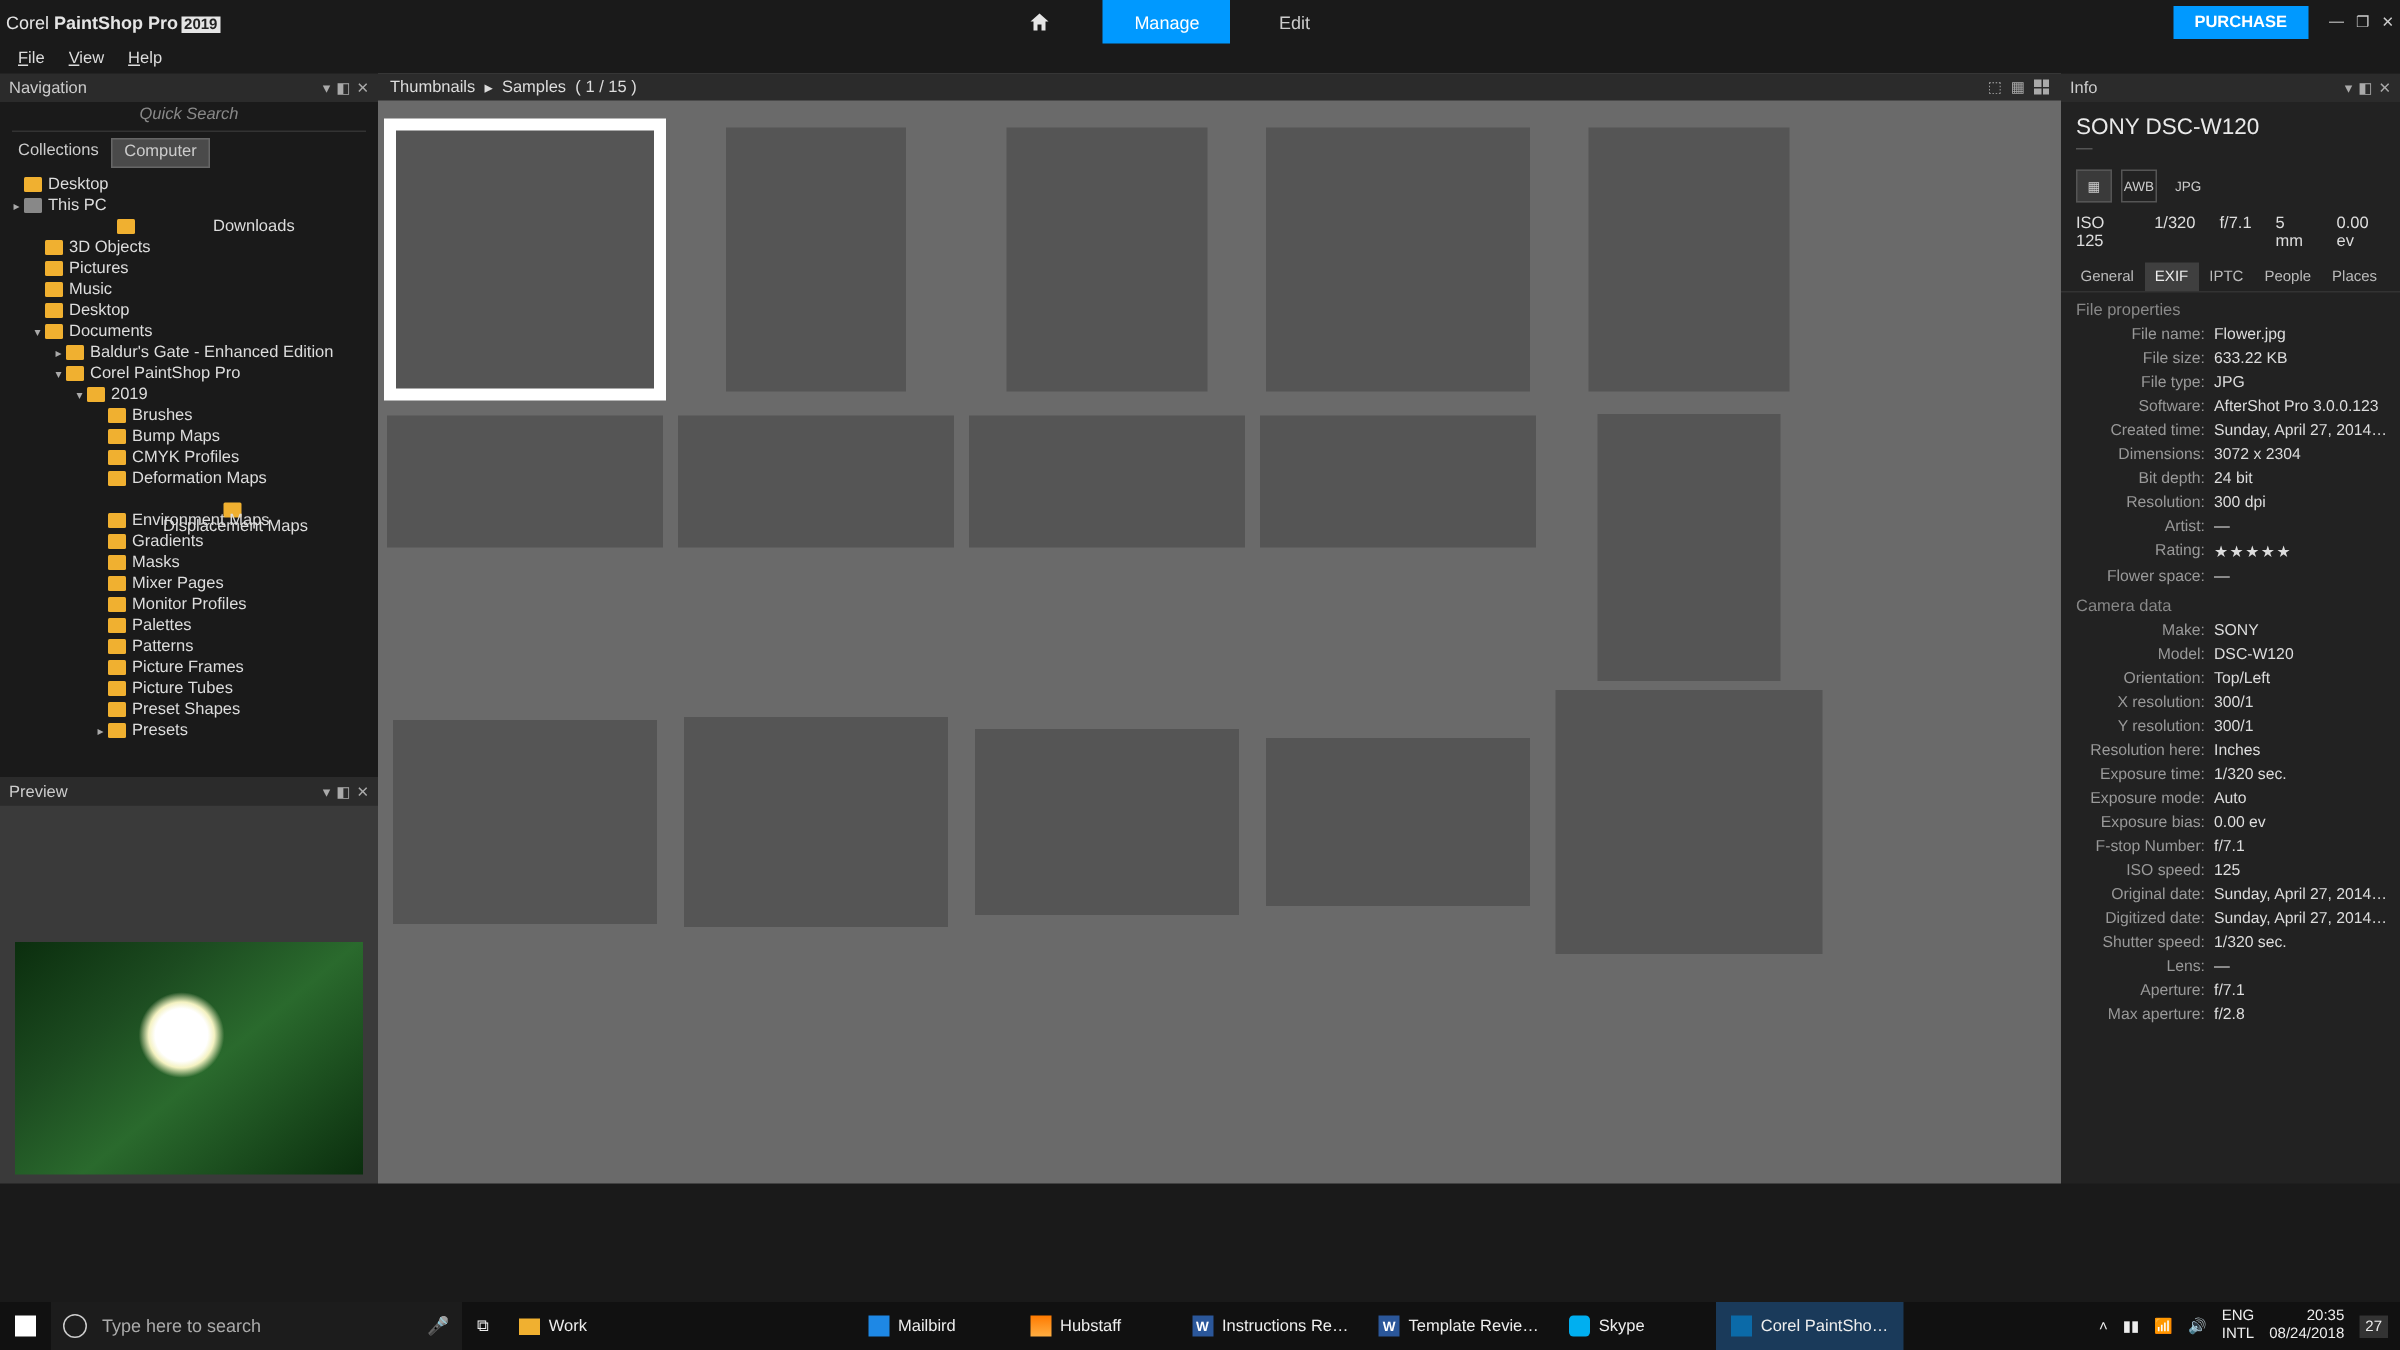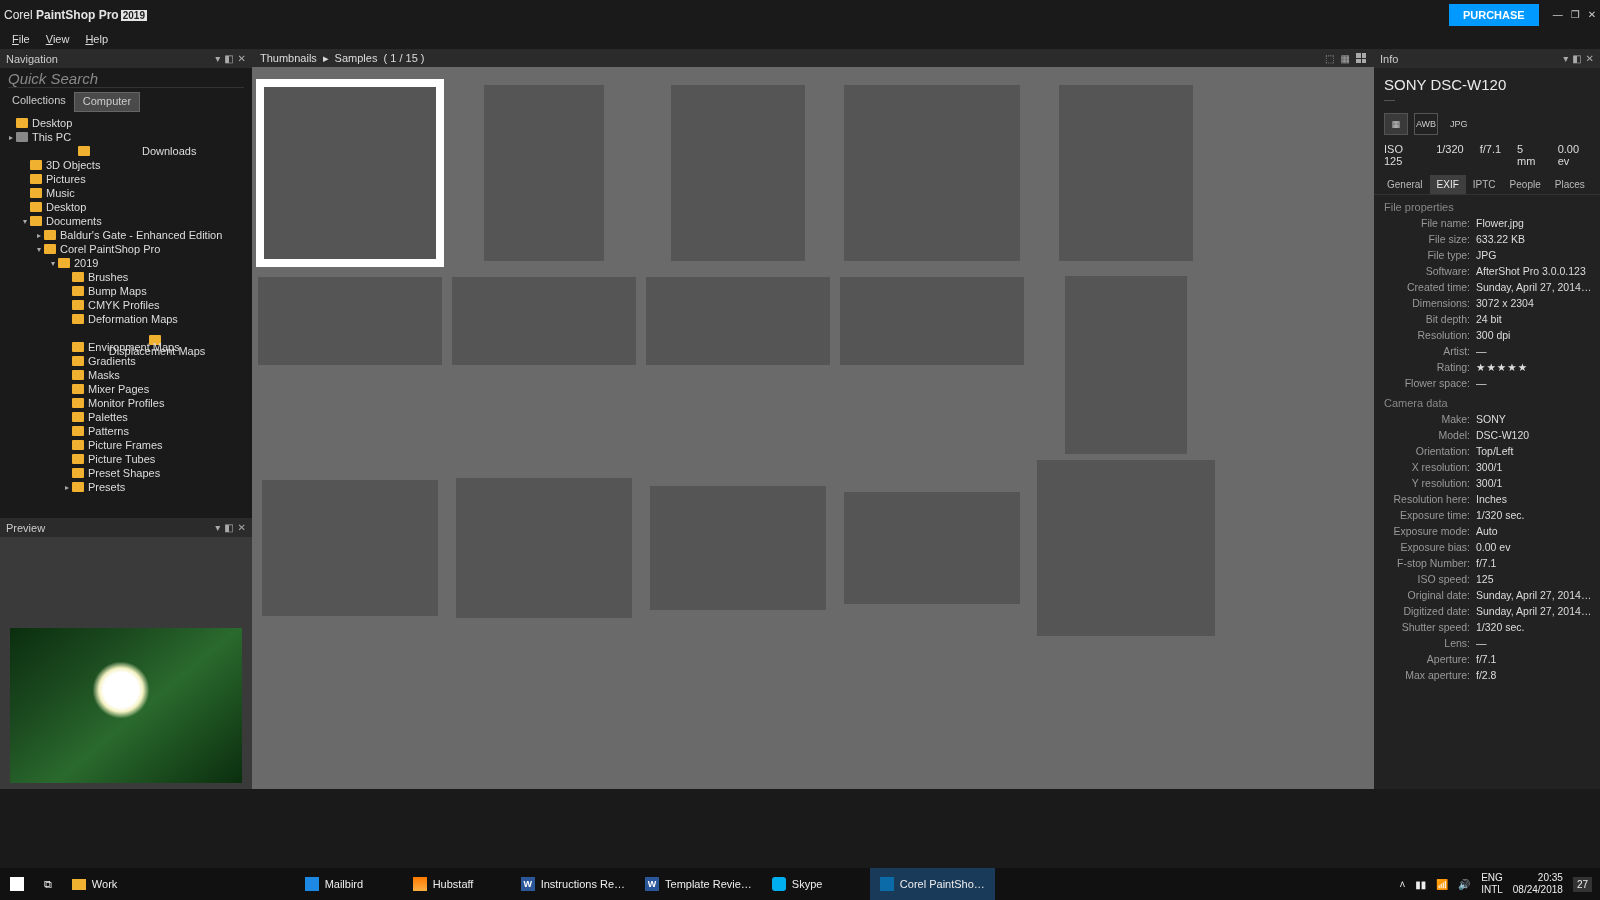--- a/index.html
+++ b/index.html
@@ -26,21 +26,21 @@
 
 
 .workspace{ display:flex; height:740px; }
 
 
 .leftcol{ width:252px; display:flex; flex-direction:column; background:#1a1a1a; }
 .panel-header{ height:19px; background:#2b2b2b; display:flex; align-items:center; padding:0 6px; font-size:11px; color:#ccc; }
 .panel-header .sp{ flex:1; }
 .panel-header .ico{ font-size:10px; margin-left:4px; color:#aaa; }
 .nav-body{ flex:1; overflow:hidden; display:flex; flex-direction:column; }
-.search{ height:18px; margin:2px 8px; text-align:left; color:#888; font-size:15px; font-style:italic; border-bottom:1px solid #333;}
+.search{ height:18px; margin:2px 8px; text-align:center; color:#888; font-size:11px; font-style:italic; border-bottom:1px solid #333;}
 .nav-tabs2{ display:flex; height:20px; margin:2px 4px; }
 .nav-tabs2 span{ padding:2px 8px; font-size:11px; color:#ccc; }
 .nav-tabs2 .sel{ background:#4a4a4a; border:1px solid #666; }
 .tree{ flex:1; overflow:hidden; padding:2px 0; }
 .tree-row{ display:flex; align-items:center; height:14px; font-size:11px; color:#ddd; white-space:nowrap;}
 .tree-row .caret{ width:10px; text-align:center; color:#aaa; font-size:8px;}
 .tree-row .fold{ width:12px; height:10px; background:#f0b030; margin-right:4px; border-radius:1px; flex-shrink:0;}
 .tree-row .drv{ width:12px; height:10px; background:#888; margin-right:4px; border-radius:1px; flex-shrink:0;}
 .prev-body{ height:252px; background:#3a3a3a; display:flex; align-items:flex-end; justify-content:center; padding:6px;}
 .prev-img{ width:232px; height:155px; background:linear-gradient(140deg,#0b2e0e 0%,#1c4b20 30%,#2a6a2d 55%,#0b2e0e 100%); position:relative; }
@@ -117,20 +117,29 @@
 .grid4 i{ background:#aaa;}
 </style>
 </head>
 <body>
 
 <div class="titlebar">
   <span class="app-title">
     <span>Corel</span> <b>PaintShop Pro</b><span class="ver">2019</span>
   </span>
   <div class="titlebar-spacer"></div>
+  <div class="nav-tabs">
+    <div class="nav-tab home">
+        <svg viewBox="0 0 24 24">
+          <path d="M12 3l9 8h-3v9h-4v-6H10v6H6v-9H3z"></path>
+        </svg>
+      </div>
+    <div class="nav-tab active">Manage</div>
+    <div class="nav-tab">Edit</div>
+  </div>
   <div class="titlebar-spacer"></div>
   <div class="purchase">PURCHASE</div>
   <div class="win-ctrls">
     <span>—</span>
     <span>❐</span>
     <span>✕</span>
   </div>
 </div>
 
 <div class="menubar">
@@ -524,20 +533,25 @@
         </div>
       </div>
   </div>
 
 </div>
 
 <div class="taskbar">
   <div class="tb-btn">
       <span class="win"></span>
     </div>
+  <div class="tb-search">
+    <span class="circ"></span>
+    <span>Type here to search</span>
+    <span style="margin-left:auto">🎤</span>
+  </div>
   <div class="tb-btn">⧉</div>
   <div id="tbitems" style="display:flex">
       <div class="tb-btn " style="min-width: 108px;">
         <span class="fold2"></span>
         <span>Work</span>
       </div>
       <div class="tb-btn red" style="min-width: 108px;">
         <span class="opera"></span>
         <span>Hubstaff - Activ…</span>
       </div>

